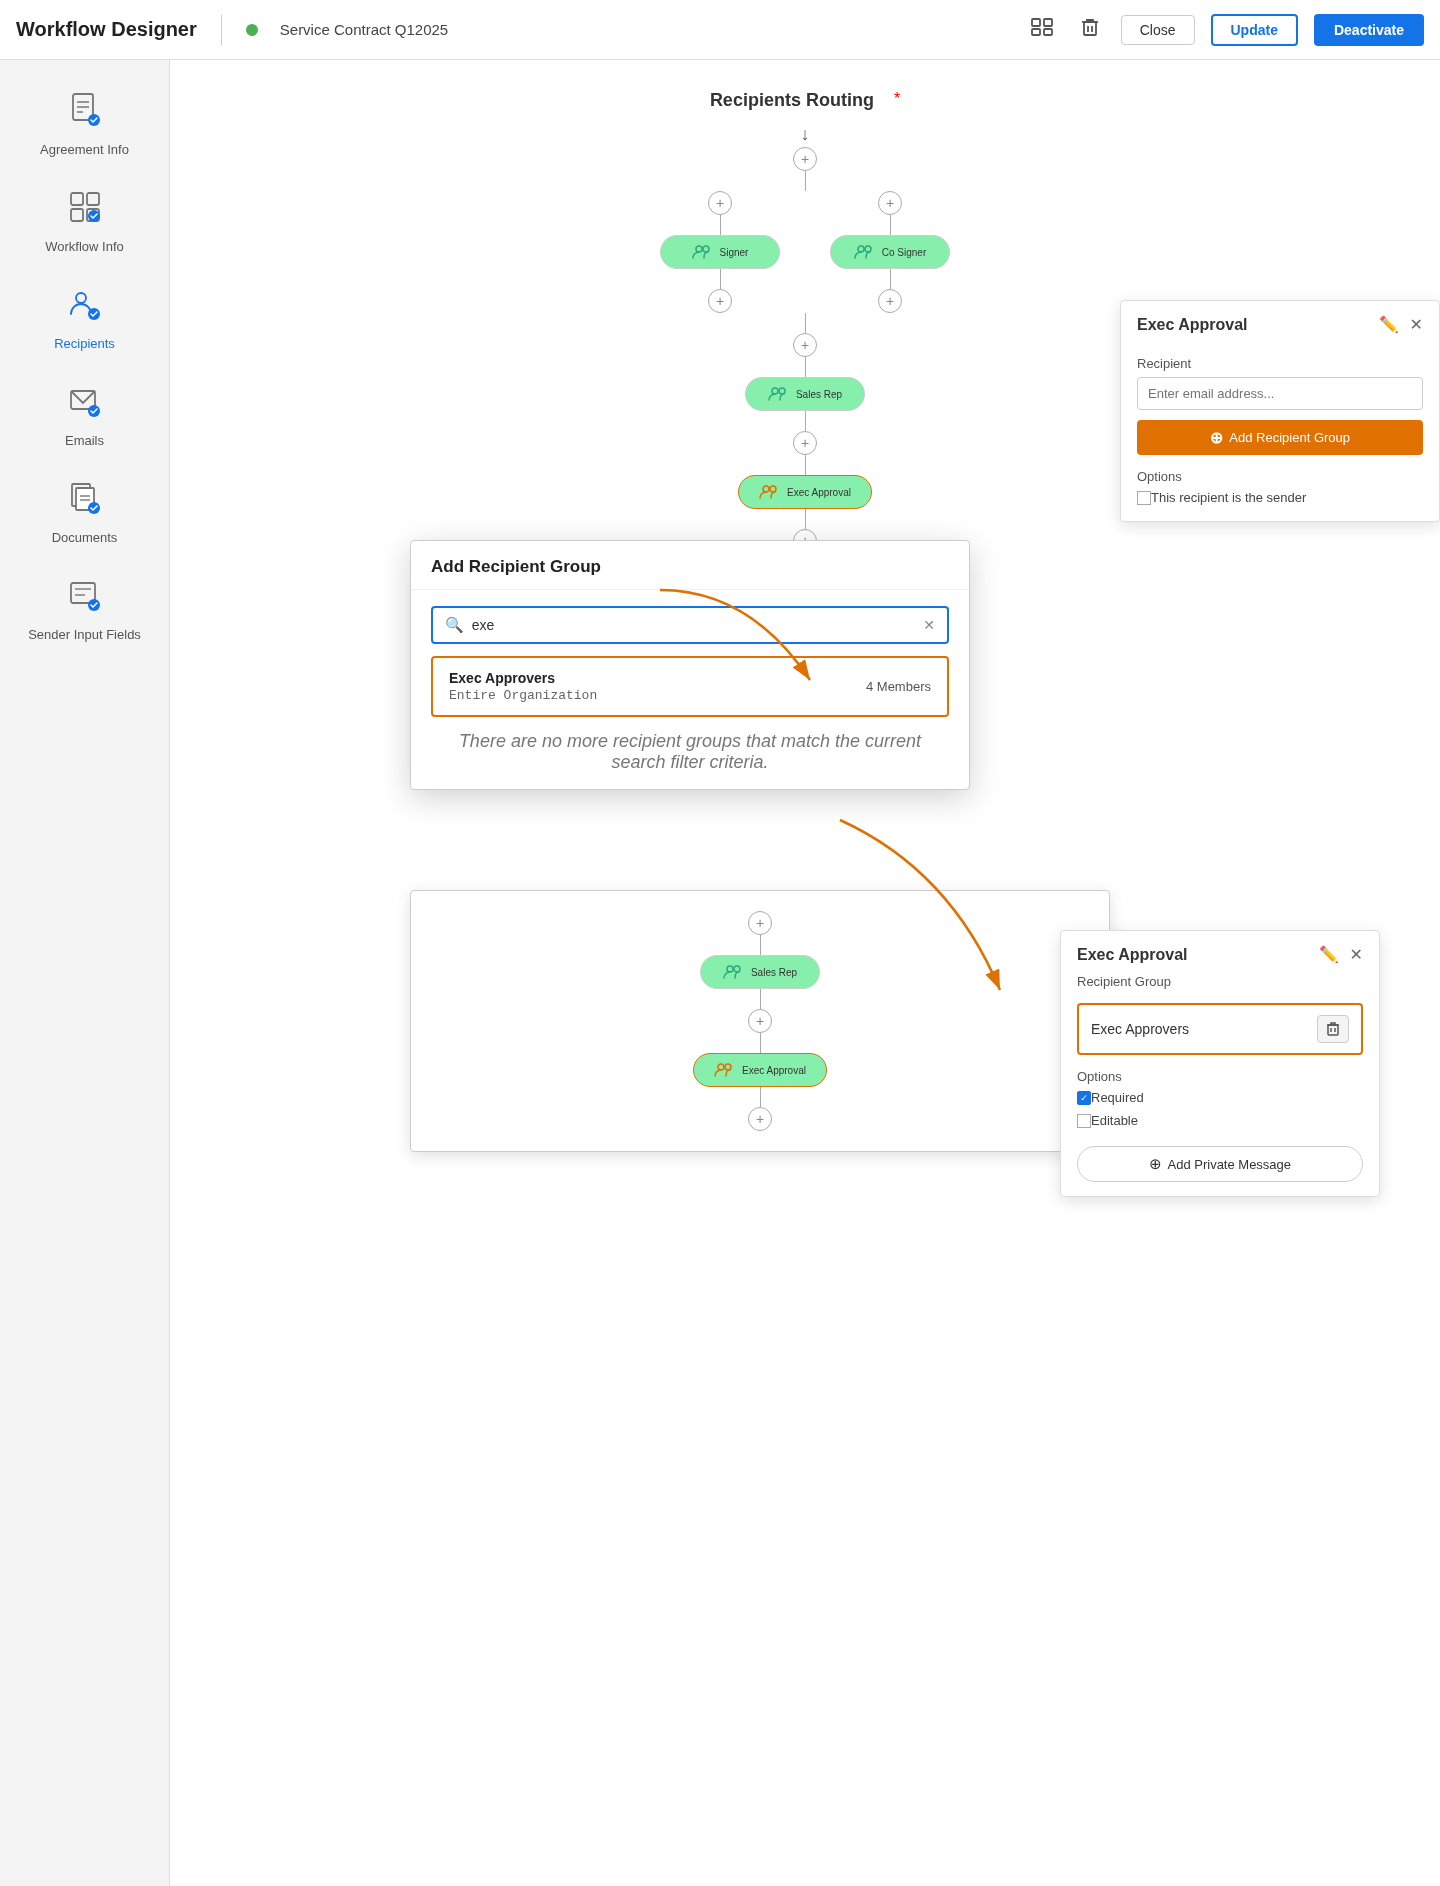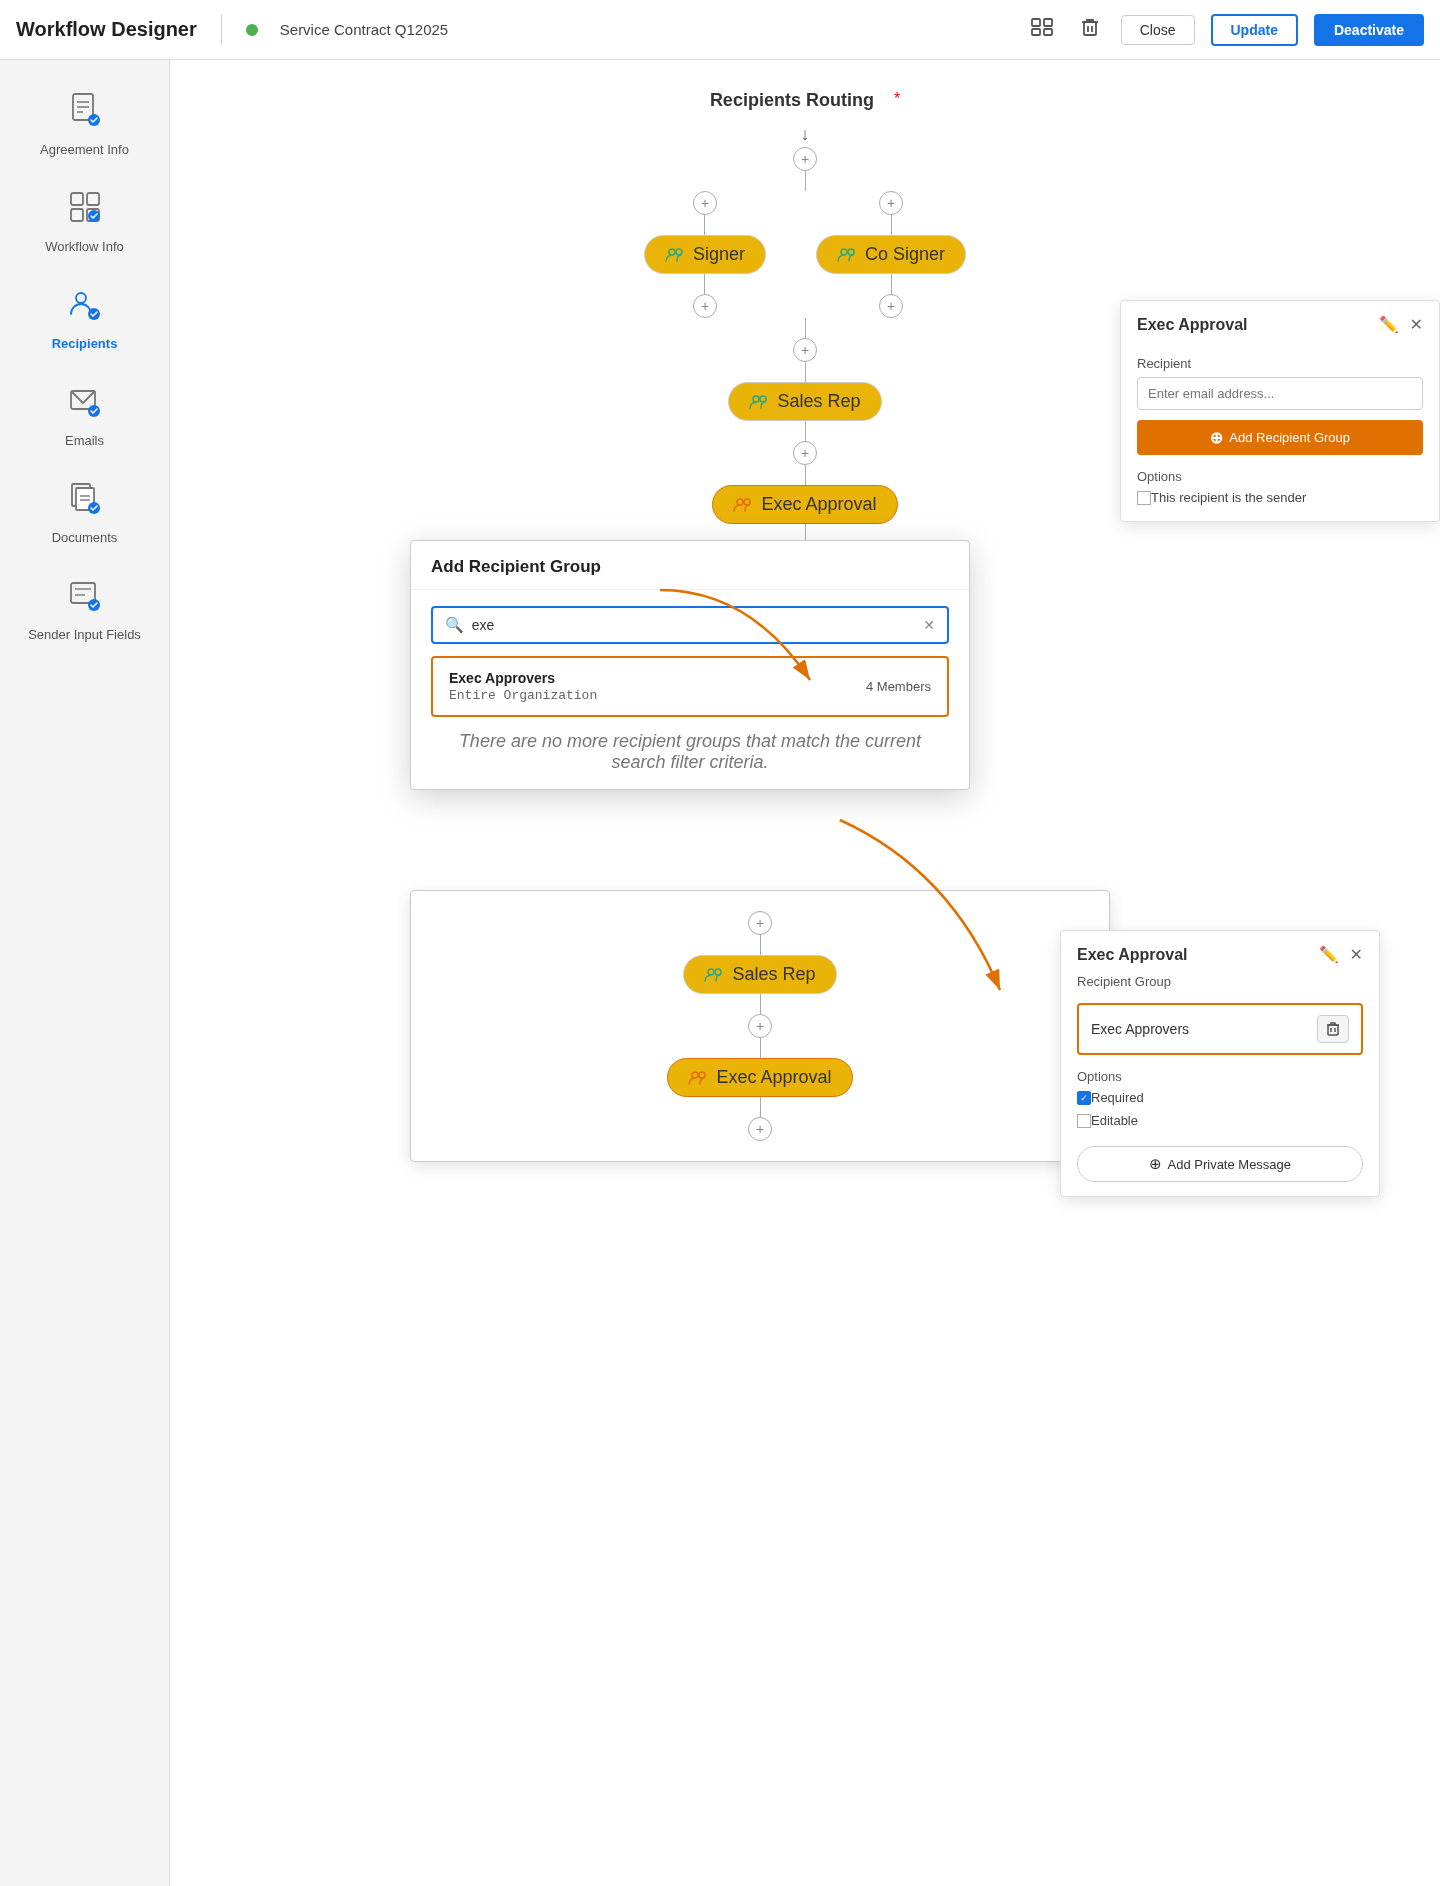--- a/index.html
+++ b/index.html
@@ -67,22 +67,22 @@
     .arrow-down { font-size: 18px; color: #666; line-height: 1; margin: 4px 0; }
     .add-circle {
       width: 24px; height: 24px; border-radius: 50%; border: 1.5px solid #aaa;
       display: flex; align-items: center; justify-content: center;
       color: #888; font-size: 14px; cursor: pointer; background: #fff;
       flex-shrink: 0;
     }
 
     .recipient-node {
       border: 1.5px solid #ccc; border-radius: 24px; padding: 8px 20px;
-      display: flex; align-items: center; gap: 8px; background: #eab308;
-      cursor: pointer; font-size: 18px; color: #333; white-space: nowrap;
+      display: flex; align-items: center; gap: 8px; background: #86efac;
+      cursor: pointer; font-size: 10px; color: #333; white-space: nowrap;
       min-width: 120px; justify-content: center;
     }
 
     .connector-line {
       width: 1px; height: 20px; background: #aaa; margin: 0 auto;
     }
 
     
     .panel-overlay {
       position: absolute; right: 0; top: 240px;
@@ -273,21 +273,21 @@
 
     <div class="sidebar-item active">
       <div class="sidebar-icon blue">
         <svg width="36" height="36" viewBox="0 0 36 36" fill="none">
           <circle cx="14" cy="12" r="5" stroke="#1473e6" stroke-width="1.8"></circle>
           <path d="M4 28c0-5.5 4.5-10 10-10s10 4.5 10 10" stroke="#1473e6" stroke-width="1.8" stroke-linecap="round"></path>
           <circle cx="27" cy="28" r="6" fill="#1473e6"></circle>
           <path d="M24 28l2 2 4-4" stroke="white" stroke-width="1.5" stroke-linecap="round"></path>
         </svg>
       </div>
-      <span class="sidebar-label" style="color:#1473e6;font-weight:700;">Recipients</span>
+      <span class="sidebar-label" style="color:#1473e6;font-weight:400;">Recipients</span>
     </div>
 
     <div class="sidebar-item">
       <div class="sidebar-icon">
         <svg width="36" height="36" viewBox="0 0 36 36" fill="none">
           <rect x="4" y="8" width="24" height="18" rx="2" stroke="#777" stroke-width="1.8"></rect>
           <polyline points="4,8 16,20 28,8" stroke="#777" stroke-width="1.8"></polyline>
           <circle cx="27" cy="28" r="6" fill="#1473e6"></circle>
           <path d="M24 28l2 2 4-4" stroke="white" stroke-width="1.5" stroke-linecap="round"></path>
         </svg>

